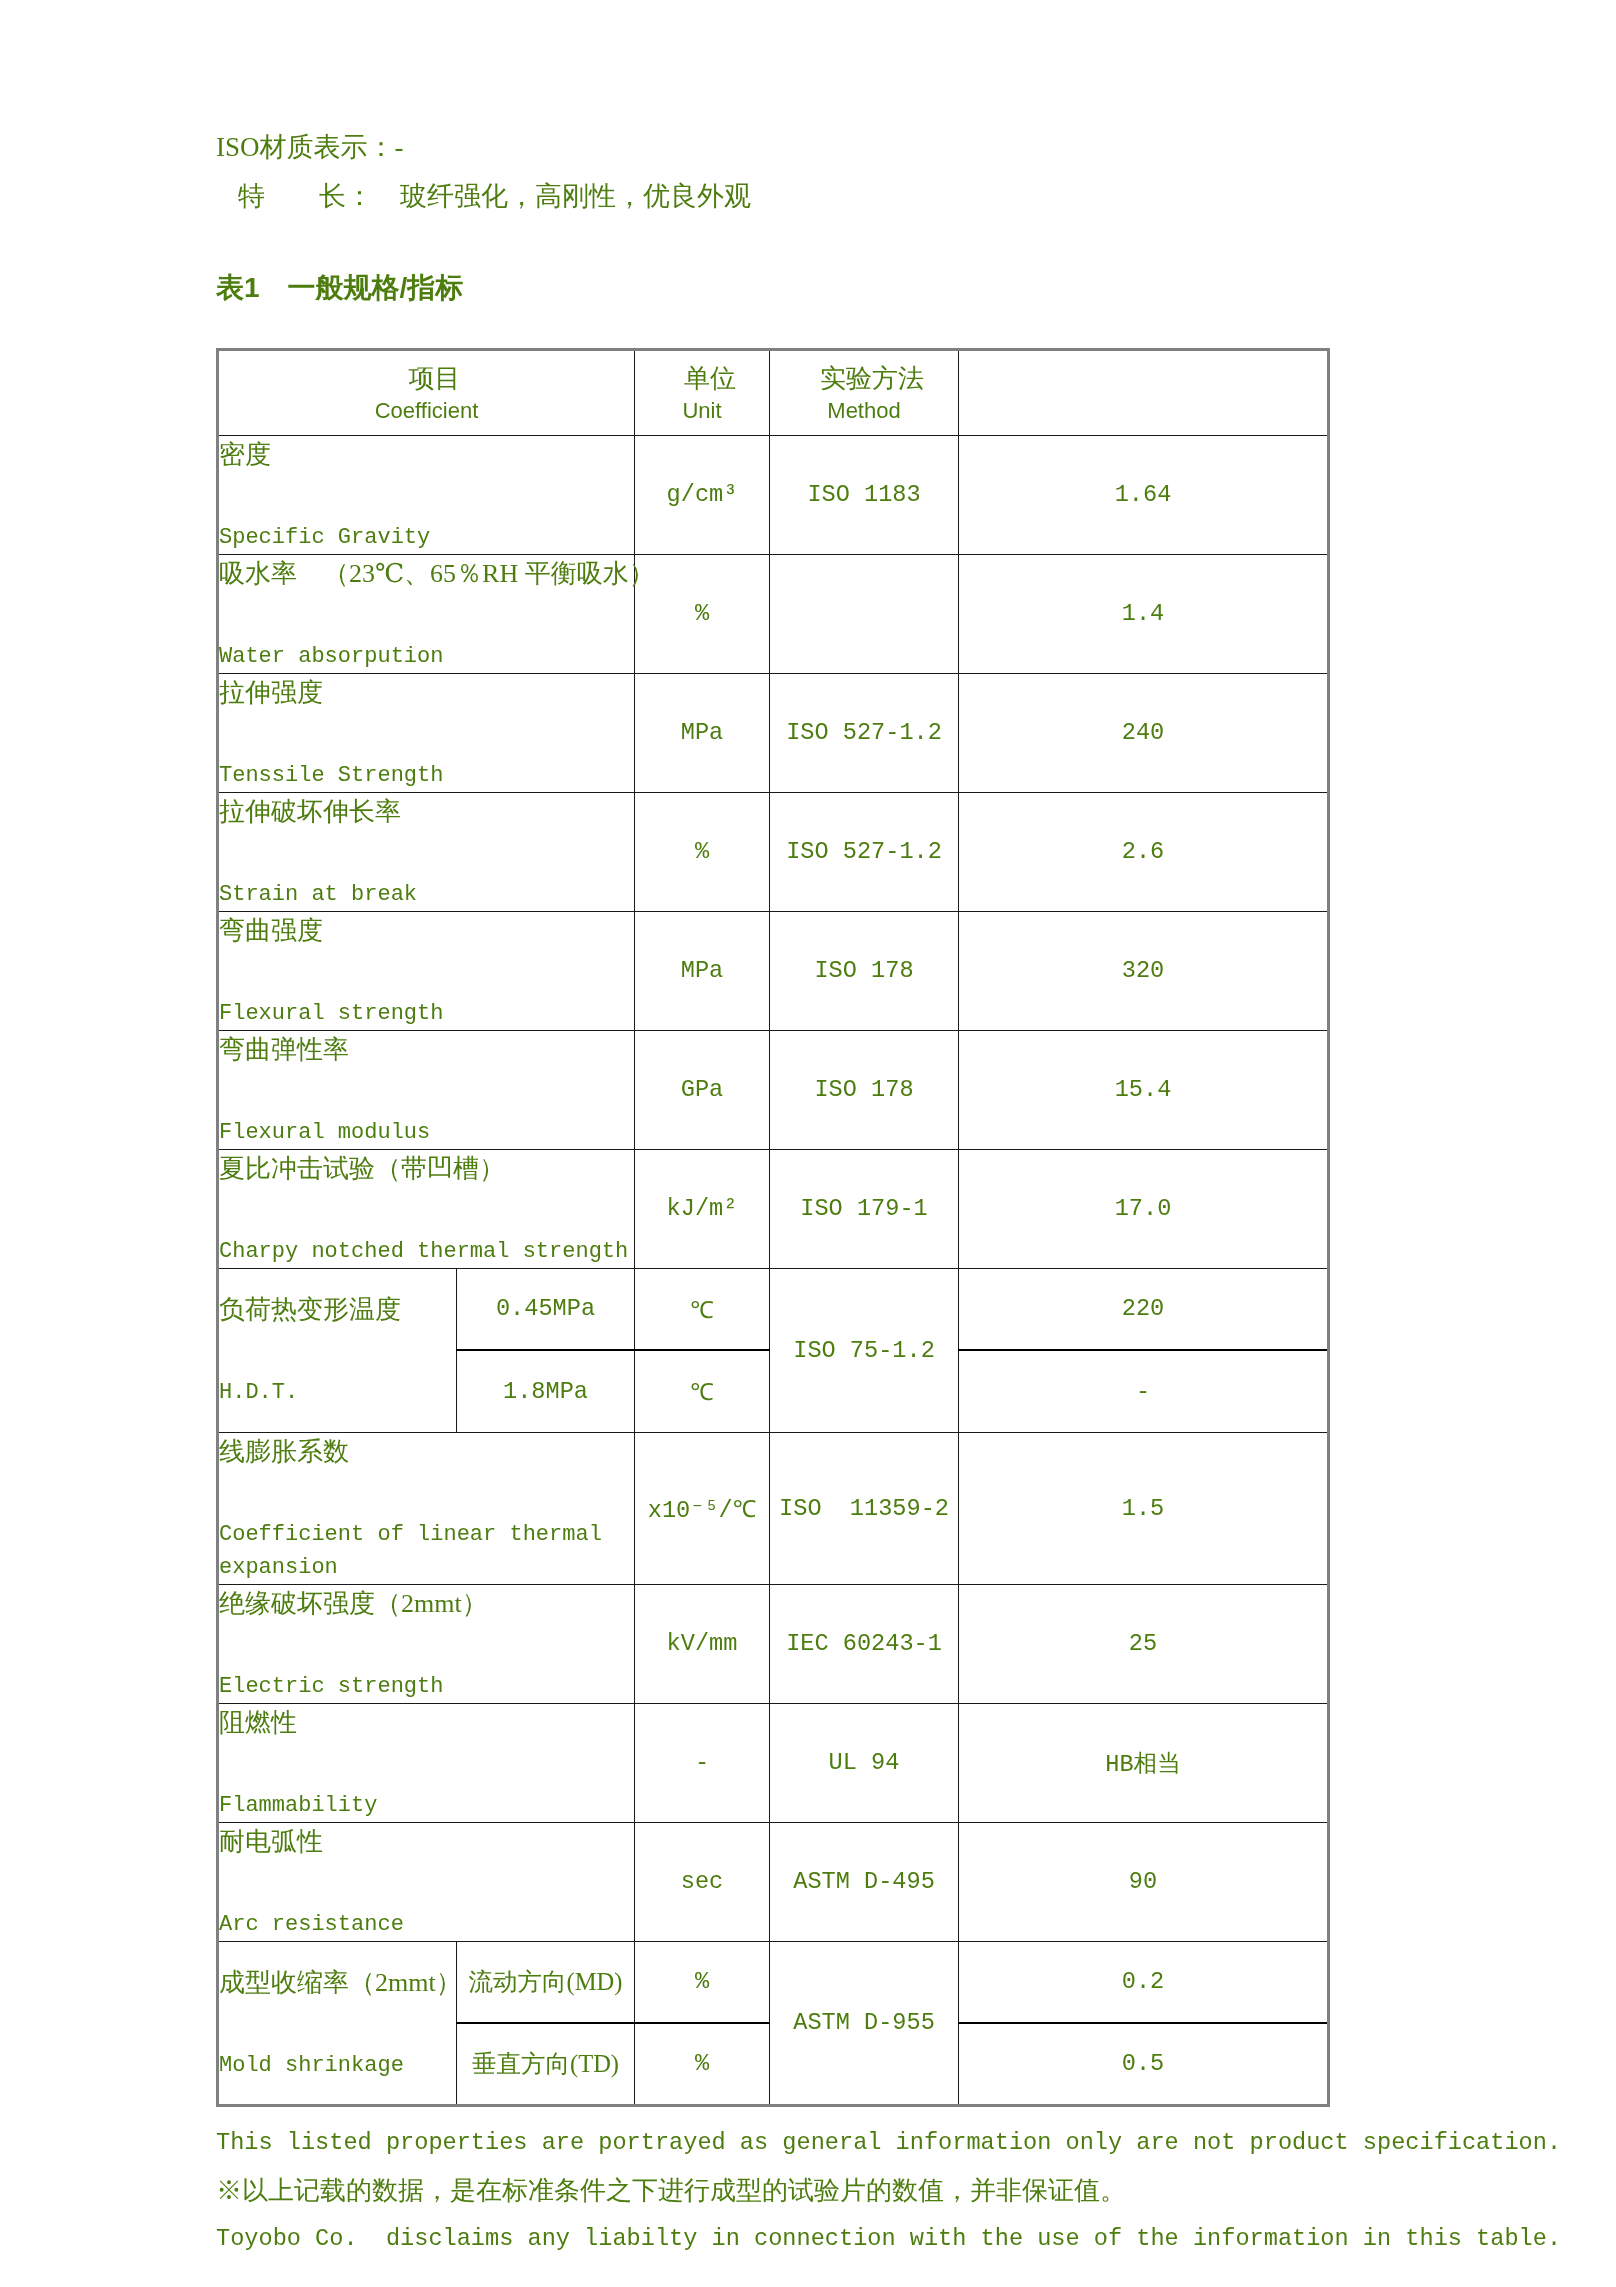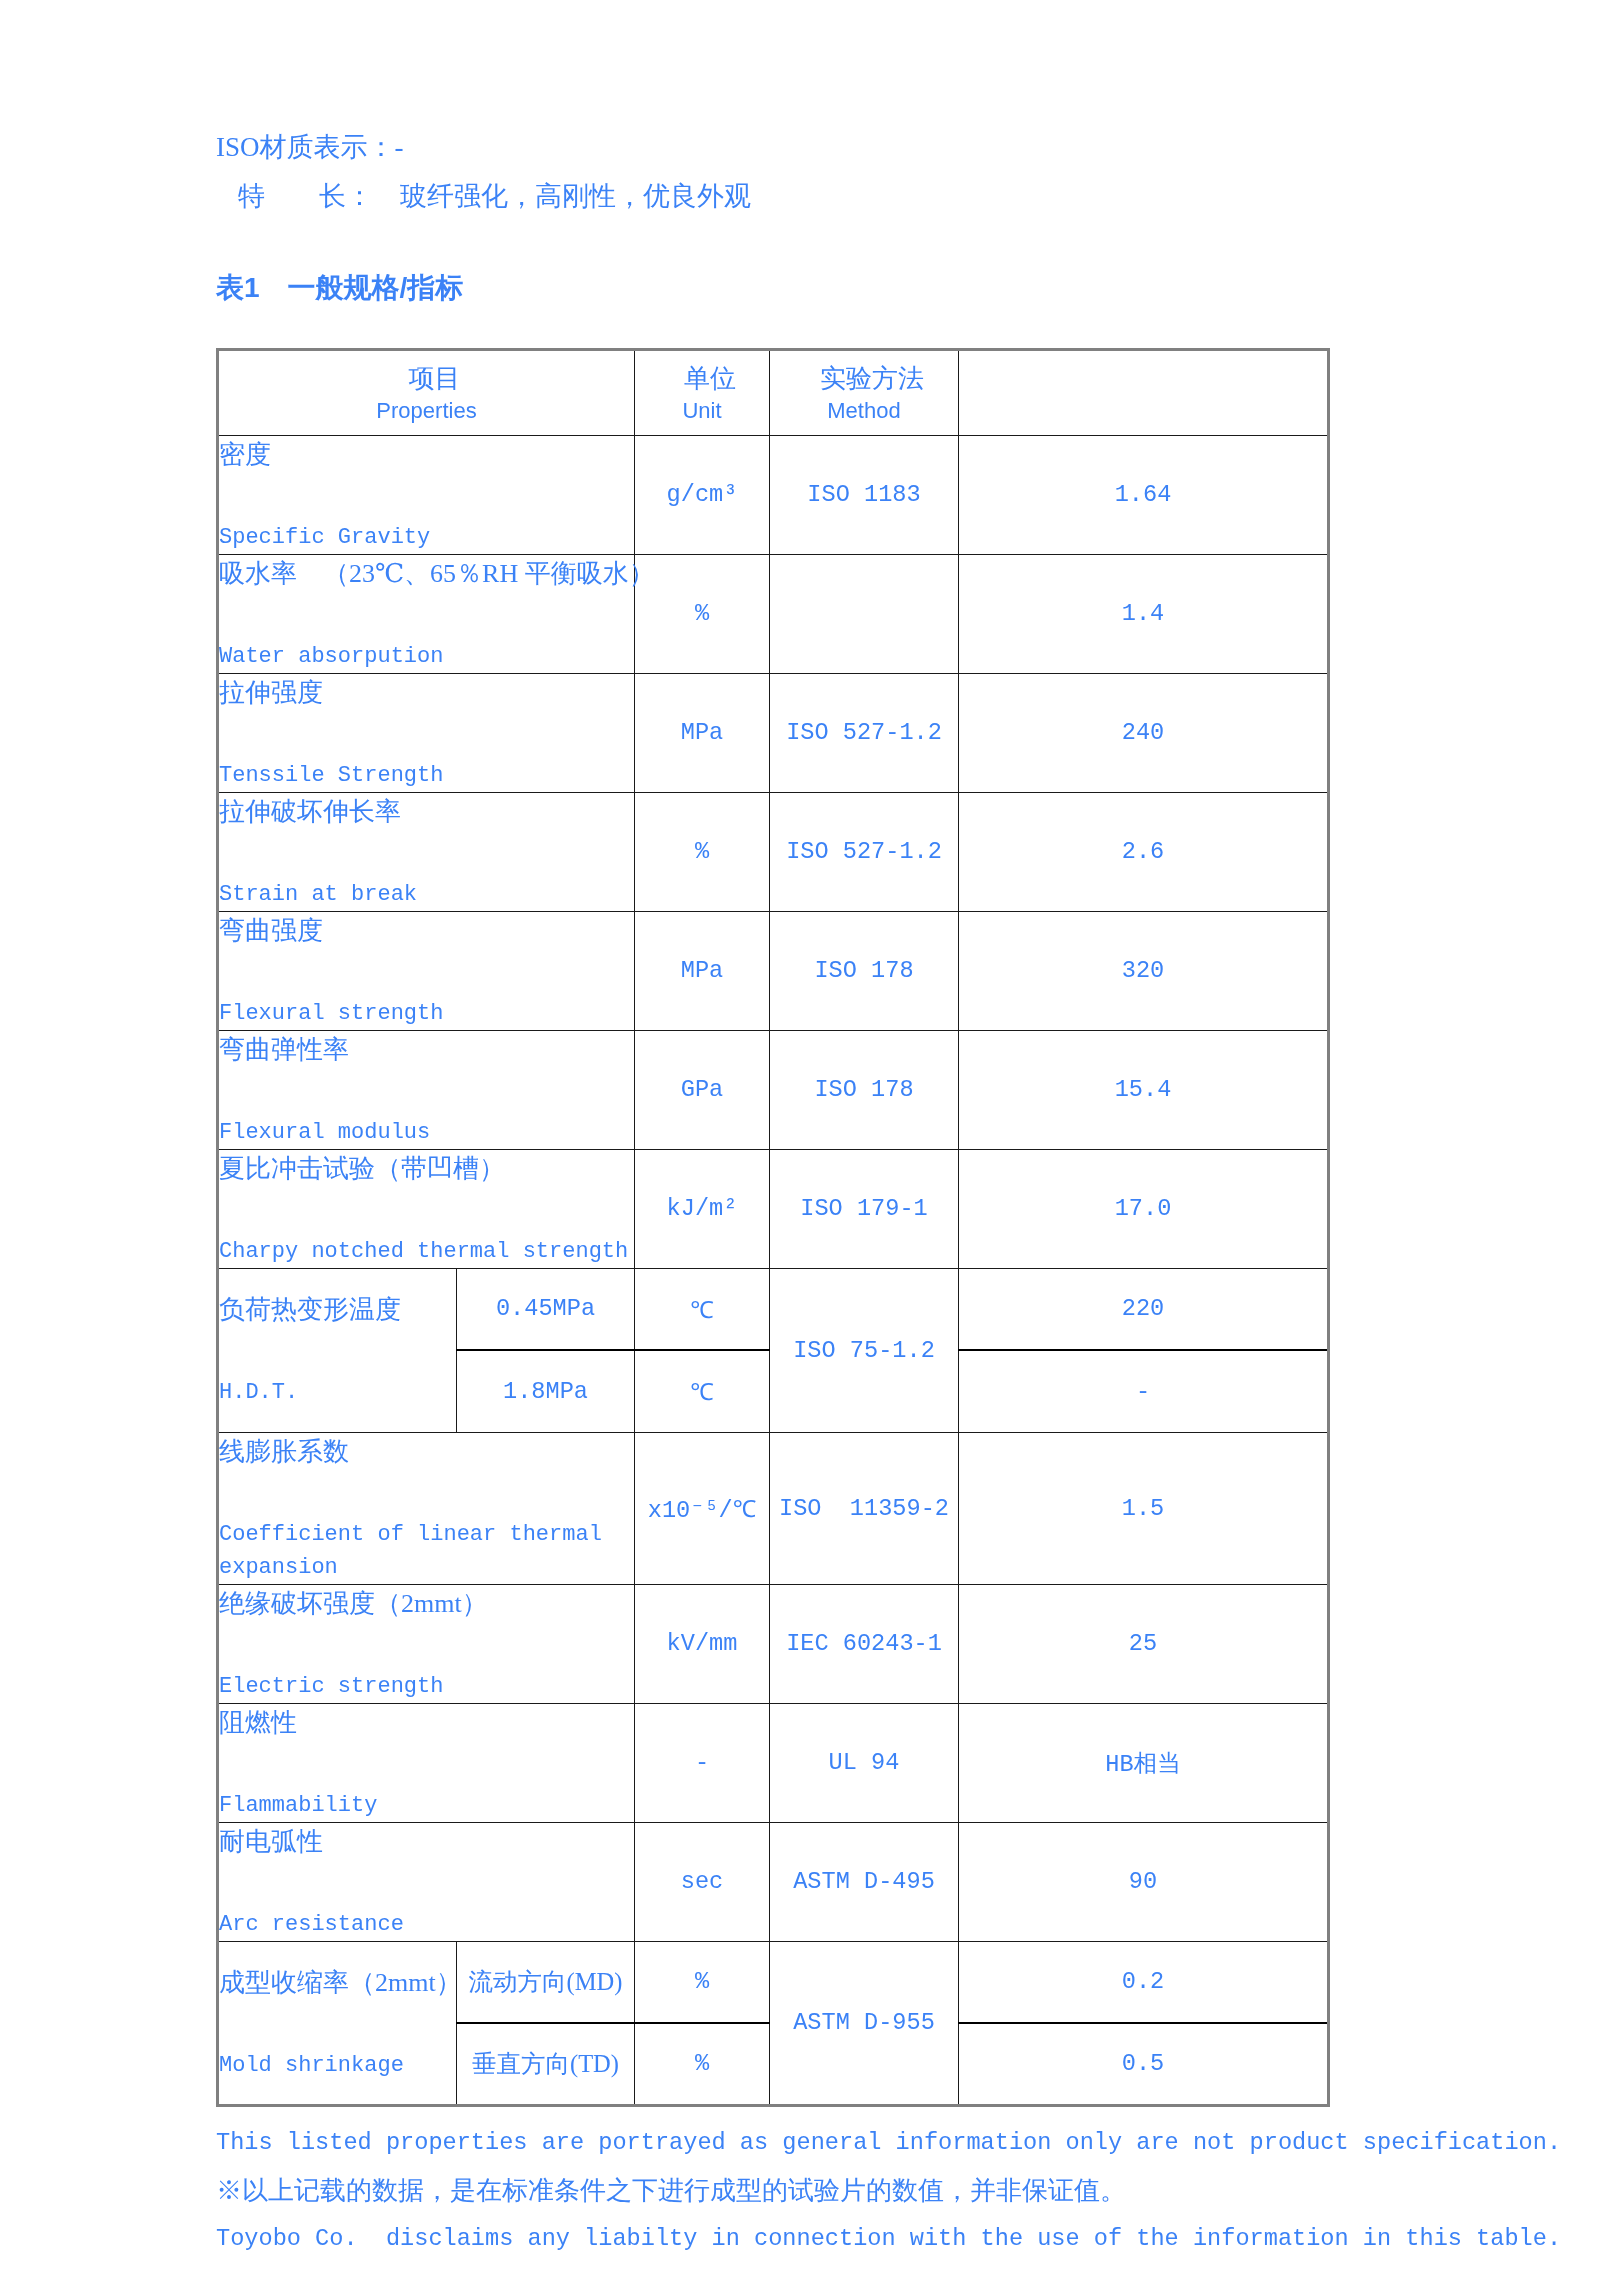--- a/index.html
+++ b/index.html
@@ -2,21 +2,21 @@
 <html style="font-size:14.5px"><head>
 <meta charset="utf-8">
 <style>
   html,body{margin:0;padding:0;background:#e8e8e8;}
   .page{
     position:relative;
     width:1616px;height:2287px;
     background:#ffffff;
     box-sizing:border-box;
     padding:129px 73px 0 216px;
-    color:#3b82f6;
+    color:#4d7c0f;
     font-family:"Liberation Serif","DejaVu Serif",serif;
     overflow:hidden;
   }
   .intro-line{font-size:27px;line-height:36px;white-space:pre;}
   .intro-line.second{margin-top:12.7px;padding-left:22px;}
   .table-title{
     margin-top:56px;
     font-family:"Liberation Sans","DejaVu Sans",sans-serif;
     font-weight:bold;font-size:28px;line-height:36px;white-space:pre;
   }
@@ -73,21 +73,21 @@
         <col style="width:178px">
         <col style="width:135px">
         <col style="width:189px">
         <col style="width:370px">
     </colgroup>
 
     <tbody>
         <tr class="h-header">
       <th colspan="2">
         <div class="hzh">项目</div>
-        <div class="hen">Properties</div>
+        <div class="hen">Coefficient</div>
       </th>
       <th class="c-unit">
         <div class="hzh">单位</div>
         <div class="hen">Unit</div>
       </th>
       <th class="c-method">
         <div class="hzh">实验方法</div>
         <div class="hen">Method</div>
       </th>
       <th>

